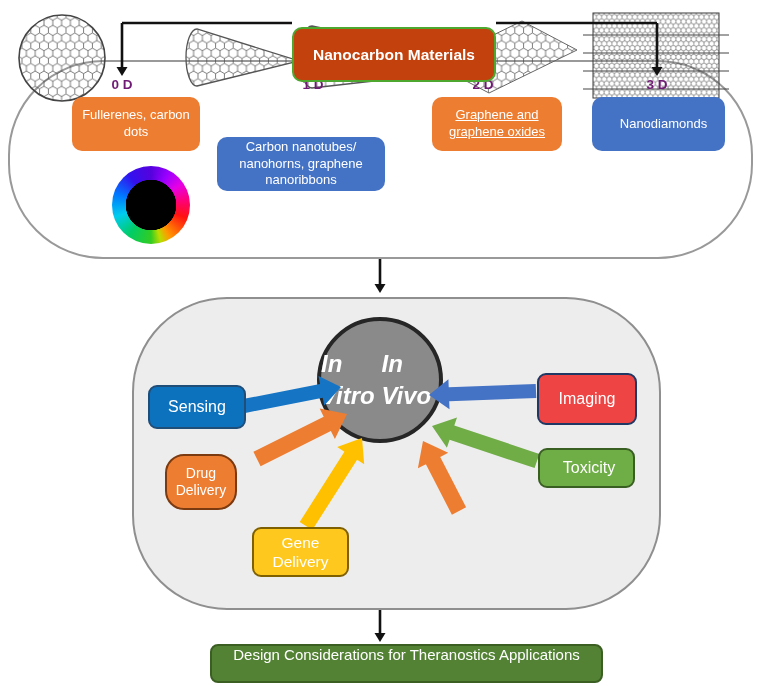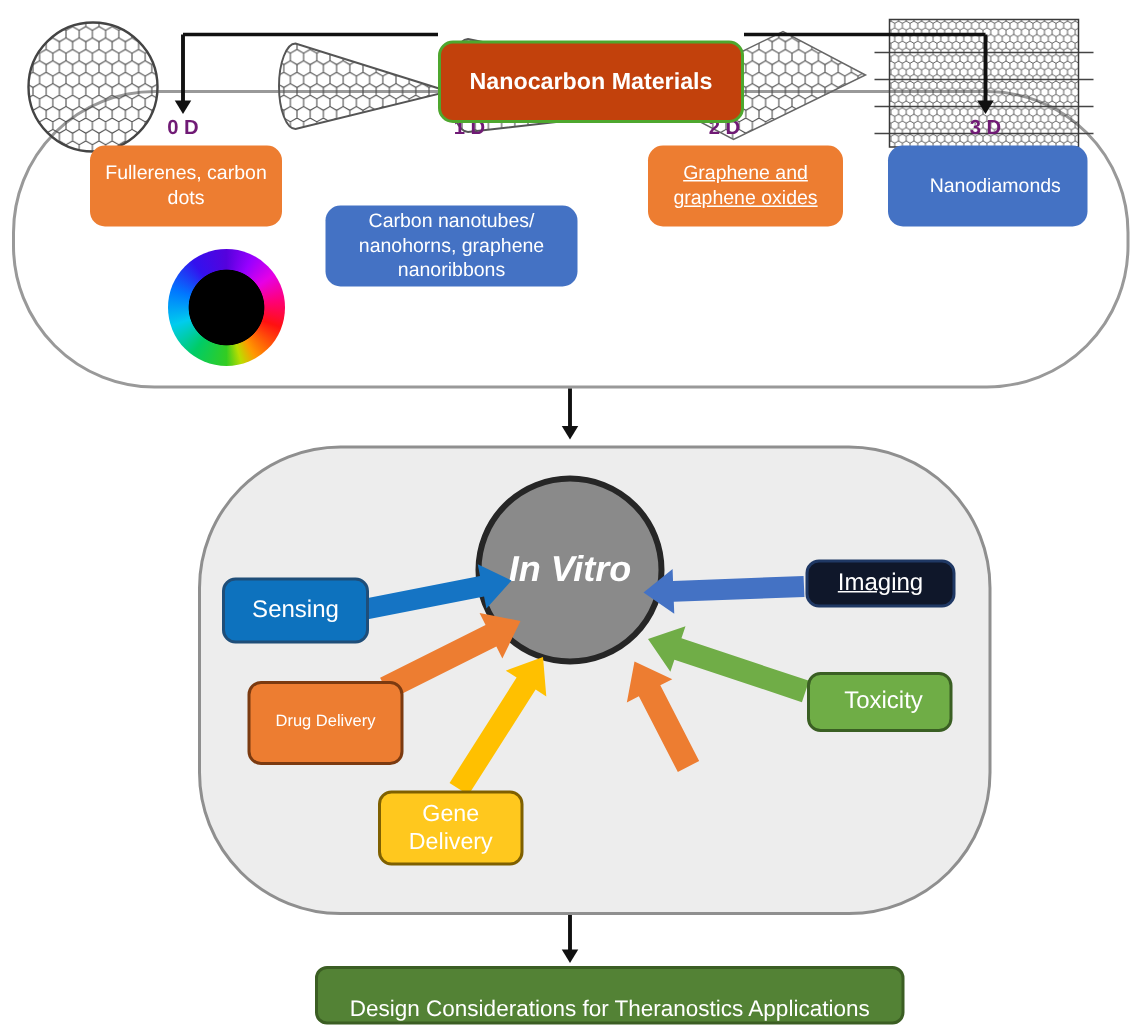--- a/index.html
+++ b/index.html
@@ -8,21 +8,21 @@
   .abs{position:absolute;box-sizing:border-box;}
   .panel{border:2px solid #999;background:#fff;border-radius:95px;z-index:1;}
   #panel2{background:#EDEDED;border-color:#8F8F8F;}
   .dimlabel{z-index:3;font-weight:bold;font-size:13.5px;color:#701a75;text-align:center;}
   .nbox{z-index:6;color:#fff;display:flex;align-items:center;justify-content:center;
         text-align:center;border-radius:10px;font-size:13px;line-height:1.3;padding:2px 6px;}
   .appbox{z-index:6;color:#fff;display:flex;align-items:center;justify-content:center;
         text-align:center;border-radius:9px;border:2.5px solid #000;line-height:1.25;padding:2px 7px;}
   #header-box{z-index:6;color:#fff;font-weight:bold;font-size:15.5px;display:flex;
         align-items:center;justify-content:center;border-radius:10px;border:2.5px solid #4EA72E;}
-  #footer-box{z-index:6;color:#fff;font-size:15px;display:flex;align-items:flex-end;
+  #footer-box{z-index:6;color:#fff;font-size:15px;display:flex;align-items:flex-start;
         justify-content:center;border-radius:8px;border:2px solid #7f1d1d;text-align:center;}
   #center-circle{z-index:4;width:126px;height:126px;border-radius:50%;background:#8A8A8A;
         border:4px solid #262626;display:flex;align-items:center;
         justify-content:center;color:#fff;font-weight:bold;font-style:italic;font-size:24px;line-height:1.35;}
   #overlay{position:absolute;left:0;top:0;z-index:5;pointer-events:none;}
   #structures{position:absolute;left:0;top:0;z-index:2;pointer-events:none;}
   #carbon-dot{z-index:2;width:78px;height:78px;border-radius:50%;
      background:
        radial-gradient(circle at center, #000 0 25px, rgba(0,0,0,0) 25.5px),
        conic-gradient(#5502dd,#9900ff,#e600e6,#ff0077,#ff1111 110deg,#ff9900 150deg,
@@ -37,21 +37,21 @@
     <span>Nanocarbon Materials</span>
   </div>
 
   <div id="panel1" class="abs panel" style="left:8px;top:60px;width:745px;height:199px;"></div>
 
   <div class="abs dimlabel" style="left:92px;top:77px;width:60px;">0 D</div>
   <div class="abs dimlabel" style="left:283px;top:77px;width:60px;">1 D</div>
   <div class="abs dimlabel" style="left:453px;top:77px;width:60px;">2 D</div>
   <div class="abs dimlabel" style="left:627px;top:77px;width:60px;">3 D</div>
 
-  <div class="abs nbox" style="left: 60px; top: 97px; width: 128px; height: 54px; background-color: rgb(237, 125, 49);">
+  <div class="abs nbox" style="left: 72px; top: 97px; width: 128px; height: 54px; background-color: rgb(237, 125, 49);">
     <span>Fullerenes, carbon dots</span>
   </div>
   <div class="abs nbox" style="left: 217px; top: 97px; width: 168px; height: 54px; background-color: rgb(68, 114, 196); margin-top: 40px;">
     <span>Carbon nanotubes/ nanohorns, graphene nanoribbons</span>
   </div>
   <div class="abs nbox" style="left: 432px; top: 97px; width: 130px; height: 54px; background-color: rgb(237, 125, 49); text-decoration: underline;">
     <span>Graphene and graphene oxides</span>
   </div>
   <div class="abs nbox" style="left: 592px; top: 97px; width: 133px; height: 54px; background-color: rgb(68, 114, 196); padding-left: 16px;">
     <span>Nanodiamonds</span>
@@ -85,29 +85,30 @@
       <line x1="583" y1="239" x2="729" y2="239" stroke="#444" stroke-width="1"></line>
       <rect x="593" y="163" width="126" height="85" fill="url(#hexd)" stroke="#3a3a3a" stroke-width="1"></rect>
     </g>
   </svg>
   <div id="carbon-dot" class="abs" style="left:112px;top:166px;"></div>
 
   <div id="panel2" class="abs panel" style="left:132px;top:297px;width:529px;height:313px;"></div>
 
   <div id="center-circle" class="abs" style="left: 317px; top: 317px; background-color: rgb(138, 138, 138); border-color: rgb(38, 38, 38);">
     <span>In Vitro</span>
+    <span>In Vivo</span>
   </div>
 
   <div class="abs appbox" style="left: 148px; top: 385px; width: 98px; height: 44px; font-size: 16px; background-color: rgb(13, 114, 190); border-color: rgb(31, 78, 121);">
     <span>Sensing</span>
   </div>
-  <div class="abs appbox" style="left: 537px; top: 373px; width: 100px; height: 32px; font-size: 16px; background-color: #0f172a; border-color: rgb(31, 56, 100); text-decoration: underline;">
+  <div class="abs appbox" style="left: 537px; top: 373px; width: 100px; height: 52px; font-size: 16px; background-color: #ef4444; border-color: rgb(31, 56, 100);">
     <span>Imaging</span>
   </div>
-  <div class="abs appbox" style="left: 165px; top: 454px; width: 104px; height: 56px; font-size: 11px; background-color: rgb(237, 125, 49); border-color: rgb(123, 58, 16);">
+  <div class="abs appbox" style="left: 165px; top: 454px; width: 72px; height: 56px; font-size: 14px; background-color: rgb(237, 125, 49); border-color: rgb(123, 58, 16); border-radius: 19px;">
     <span>Drug Delivery</span>
   </div>
   <div class="abs appbox" style="left: 538px; top: 448px; width: 97px; height: 40px; font-size: 16px; background-color: rgb(111, 173, 70); border-color: rgb(58, 95, 35); padding-left: 12px;">
     <span>Toxicity</span>
   </div>
   <div class="abs appbox" style="left: 252px; top: 527px; width: 97px; height: 50px; font-size: 15.5px; background-color: rgb(255, 200, 30); border-color: rgb(127, 96, 0);">
     <span>Gene Delivery</span>
   </div>
 
   <div id="footer-box" class="abs" style="left: 210px; top: 644px; width: 393px; height: 39px; background-color: rgb(83, 130, 53); border-color: rgb(59, 94, 35);">

